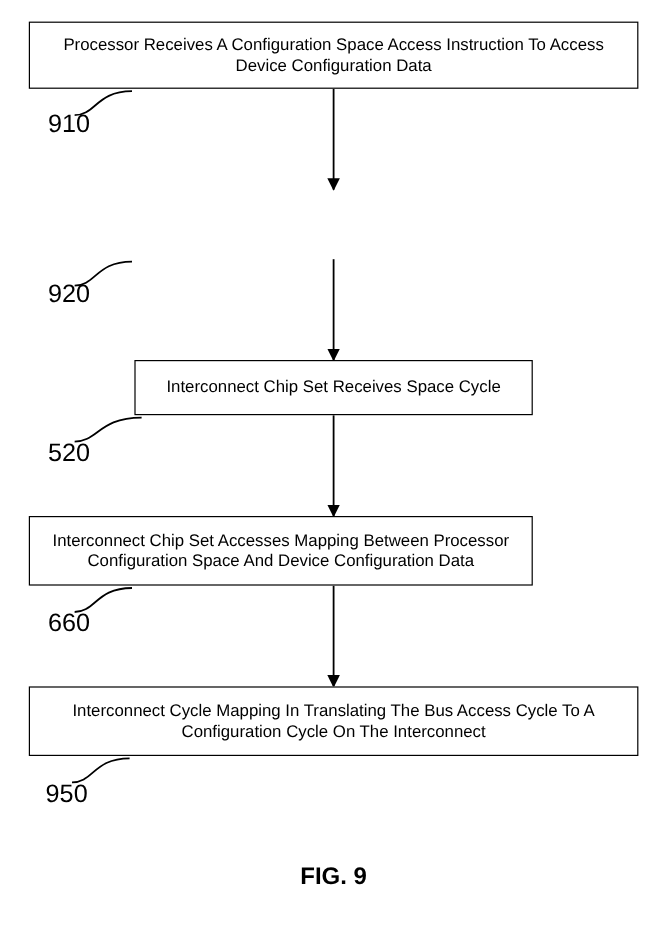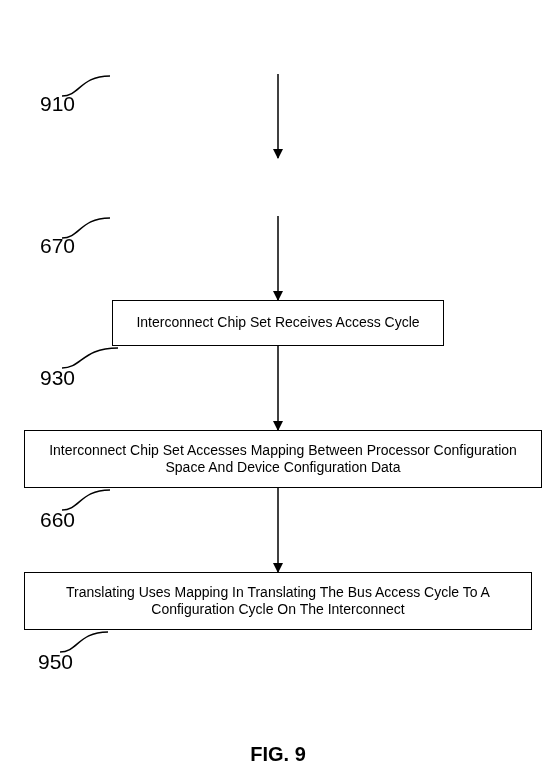--- a/index.html
+++ b/index.html
@@ -40,68 +40,70 @@
   .arrow-svg {
     position: absolute;
     pointer-events: none;
   }
   .fig-title {
     position: absolute;
     font-size: 20px;
     font-weight: 700;
     width: 100%;
     text-align: center;
-    margin-top: 23px;
   }
 </style>
 </head>
 <body>
 
 <div class="canvas">
 
   <svg class="arrow-svg" width="556" height="776">
     <defs>
       <marker id="arrowhead" viewBox="0 0 10 10" refX="9" refY="5" markerWidth="7" markerHeight="7" orient="auto-start-reverse">
         <path d="M 0 0 L 10 5 L 0 10 z" fill="#000"></path>
       </marker>
     </defs>
     <line x1="278" y1="74" x2="278" y2="158" stroke="#000" stroke-width="1.5" marker-end="url(#arrowhead)"></line>
     <line x1="278" y1="216" x2="278" y2="300" stroke="#000" stroke-width="1.5" marker-end="url(#arrowhead)"></line>
     <line x1="278" y1="346" x2="278" y2="430" stroke="#000" stroke-width="1.5" marker-end="url(#arrowhead)"></line>
     <line x1="278" y1="488" x2="278" y2="572" stroke="#000" stroke-width="1.5" marker-end="url(#arrowhead)"></line>
   </svg>
 
+  <div class="step-box" style="left:24px; top:18px; width:508px; height:56px;">
+    <span>Processor Receives A Configuration Space Access Instruction To Access Device Configuration Data</span>
+  </div>
   <svg class="ref-curve" style="left:62px; top:74px;" width="52" height="26">
     <path d="M 0 22 C 18 22 18 2 48 2" stroke="#000" stroke-width="1.5" fill="none"></path>
   </svg>
   <div class="ref-label" style="left:40px; top:92px;">910</div>
 
   <svg class="ref-curve" style="left:62px; top:216px;" width="52" height="26">
     <path d="M 0 22 C 18 22 18 2 48 2" stroke="#000" stroke-width="1.5" fill="none"></path>
   </svg>
-  <div class="ref-label" style="left:40px; top:234px;">670</div>
+  <div class="ref-label" style="left:40px; top:234px;">920</div>
 
   <div class="step-box" style="left:112px; top:300px; width:332px; height:46px;">
-    <span>Interconnect Chip Set Receives Access Cycle</span>
+    <span>Interconnect Chip Set Receives Space Cycle</span>
   </div>
   <svg class="ref-curve" style="left:62px; top:346px;" width="60" height="26">
     <path d="M 0 22 C 20 22 20 2 56 2" stroke="#000" stroke-width="1.5" fill="none"></path>
   </svg>
-  <div class="ref-label" style="left:40px; top:366px;">930</div>
+  <div class="ref-label" style="left:40px; top:366px;">520</div>
 
-  <div class="step-box" style="left:24px; top:430px; width:518px; height:58px;">
+  <div class="step-box" style="left:24px; top:430px; width:420px; height:58px;">
     <span>Interconnect Chip Set Accesses Mapping Between Processor Configuration Space And Device Configuration Data</span>
   </div>
   <svg class="ref-curve" style="left:62px; top:488px;" width="52" height="26">
     <path d="M 0 22 C 18 22 18 2 48 2" stroke="#000" stroke-width="1.5" fill="none"></path>
   </svg>
   <div class="ref-label" style="left:40px; top:508px;">660</div>
 
   <div class="step-box" style="left:24px; top:572px; width:508px; height:58px;">
-    <span>Translating Uses Mapping In Translating The Bus Access Cycle To A Configuration Cycle On The Interconnect</span>
+    <span>Interconnect Cycle Mapping In Translating The Bus Access Cycle To A Configuration Cycle On The Interconnect</span>
   </div>
   <svg class="ref-curve" style="left:60px; top:630px;" width="52" height="26">
     <path d="M 0 22 C 18 22 18 2 48 2" stroke="#000" stroke-width="1.5" fill="none"></path>
   </svg>
   <div class="ref-label" style="left:38px; top:650px;">950</div>
 
   <div class="fig-title" style="top:720px;">FIG. 9</div>
 
 </div>
 

